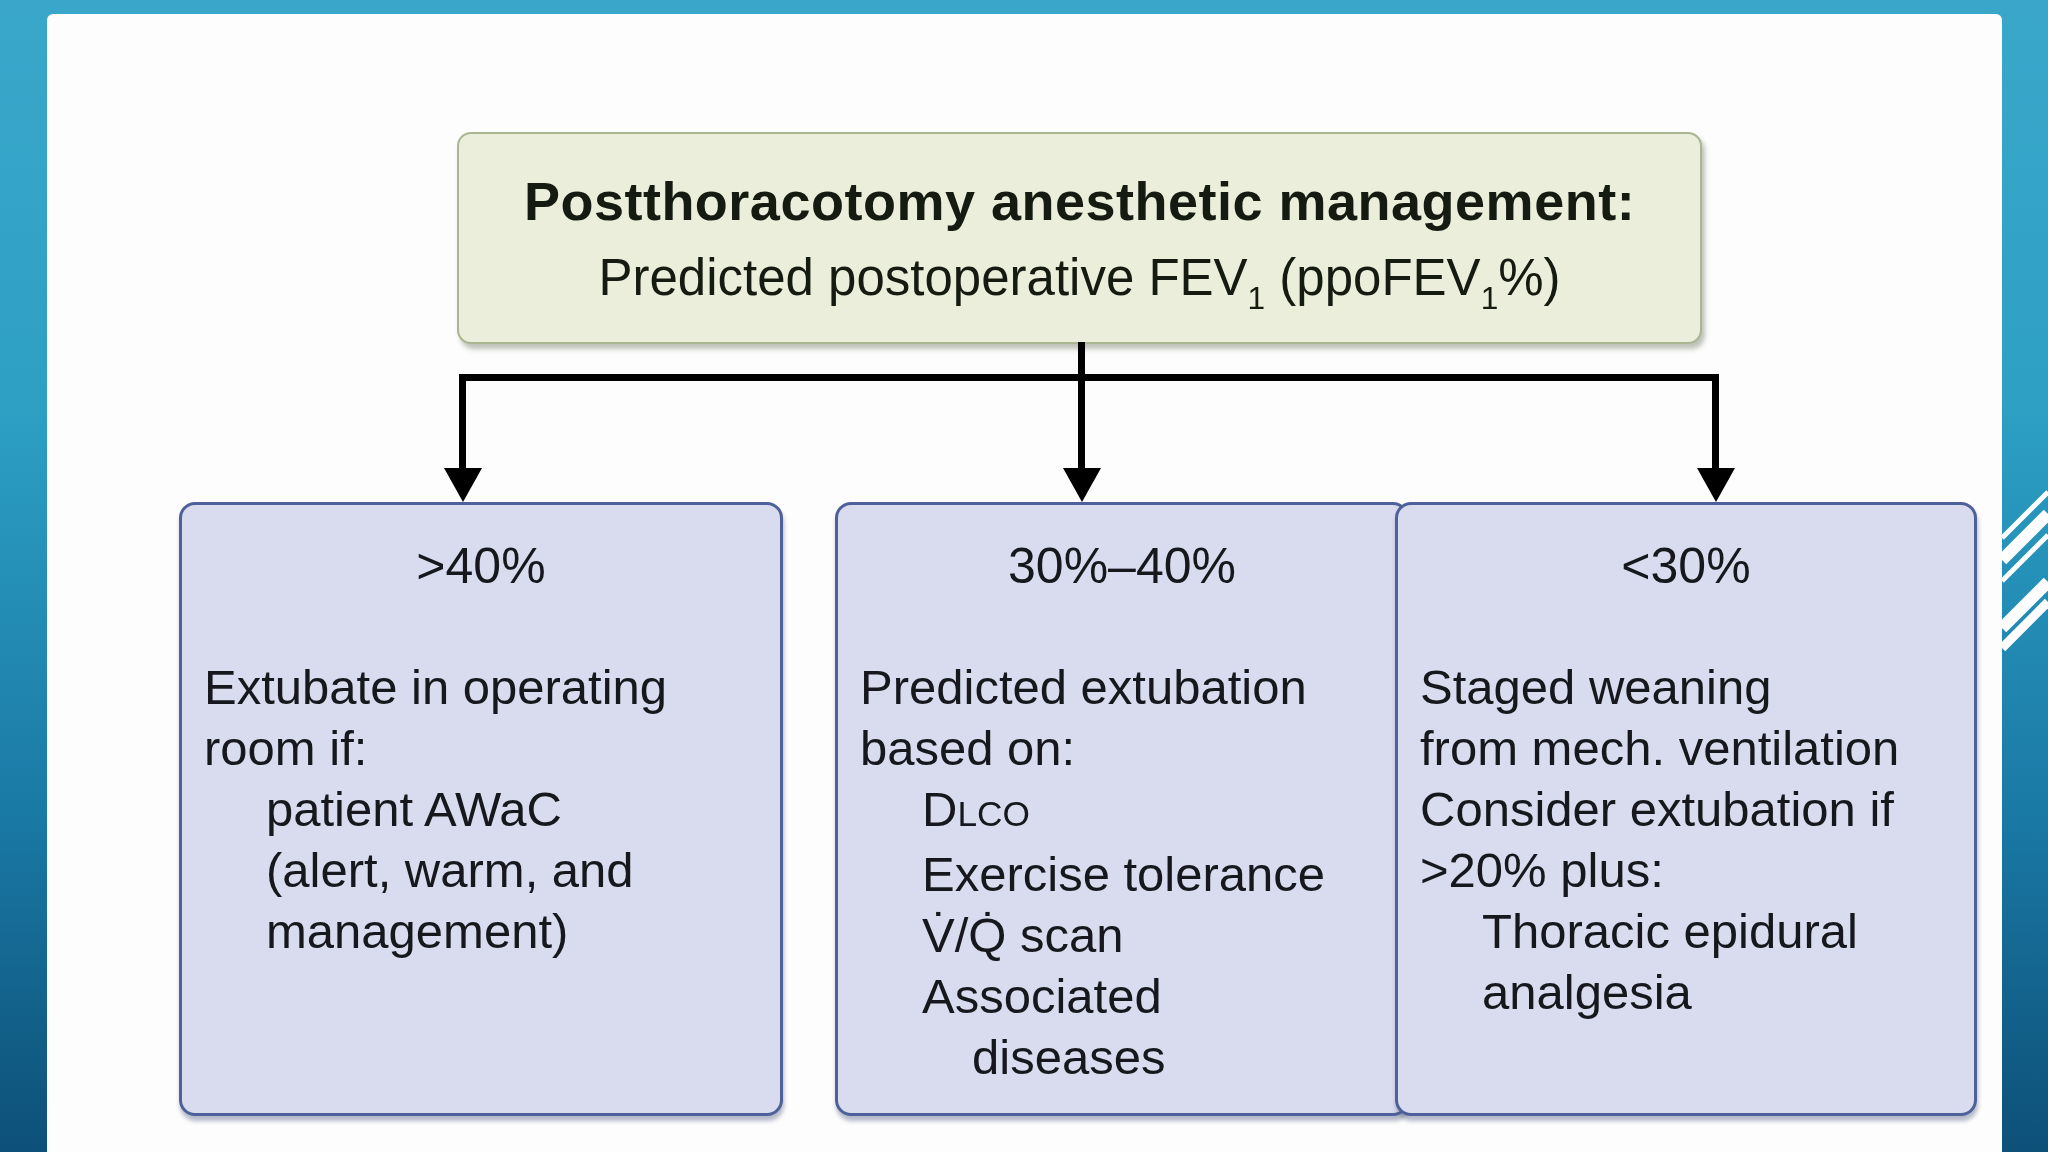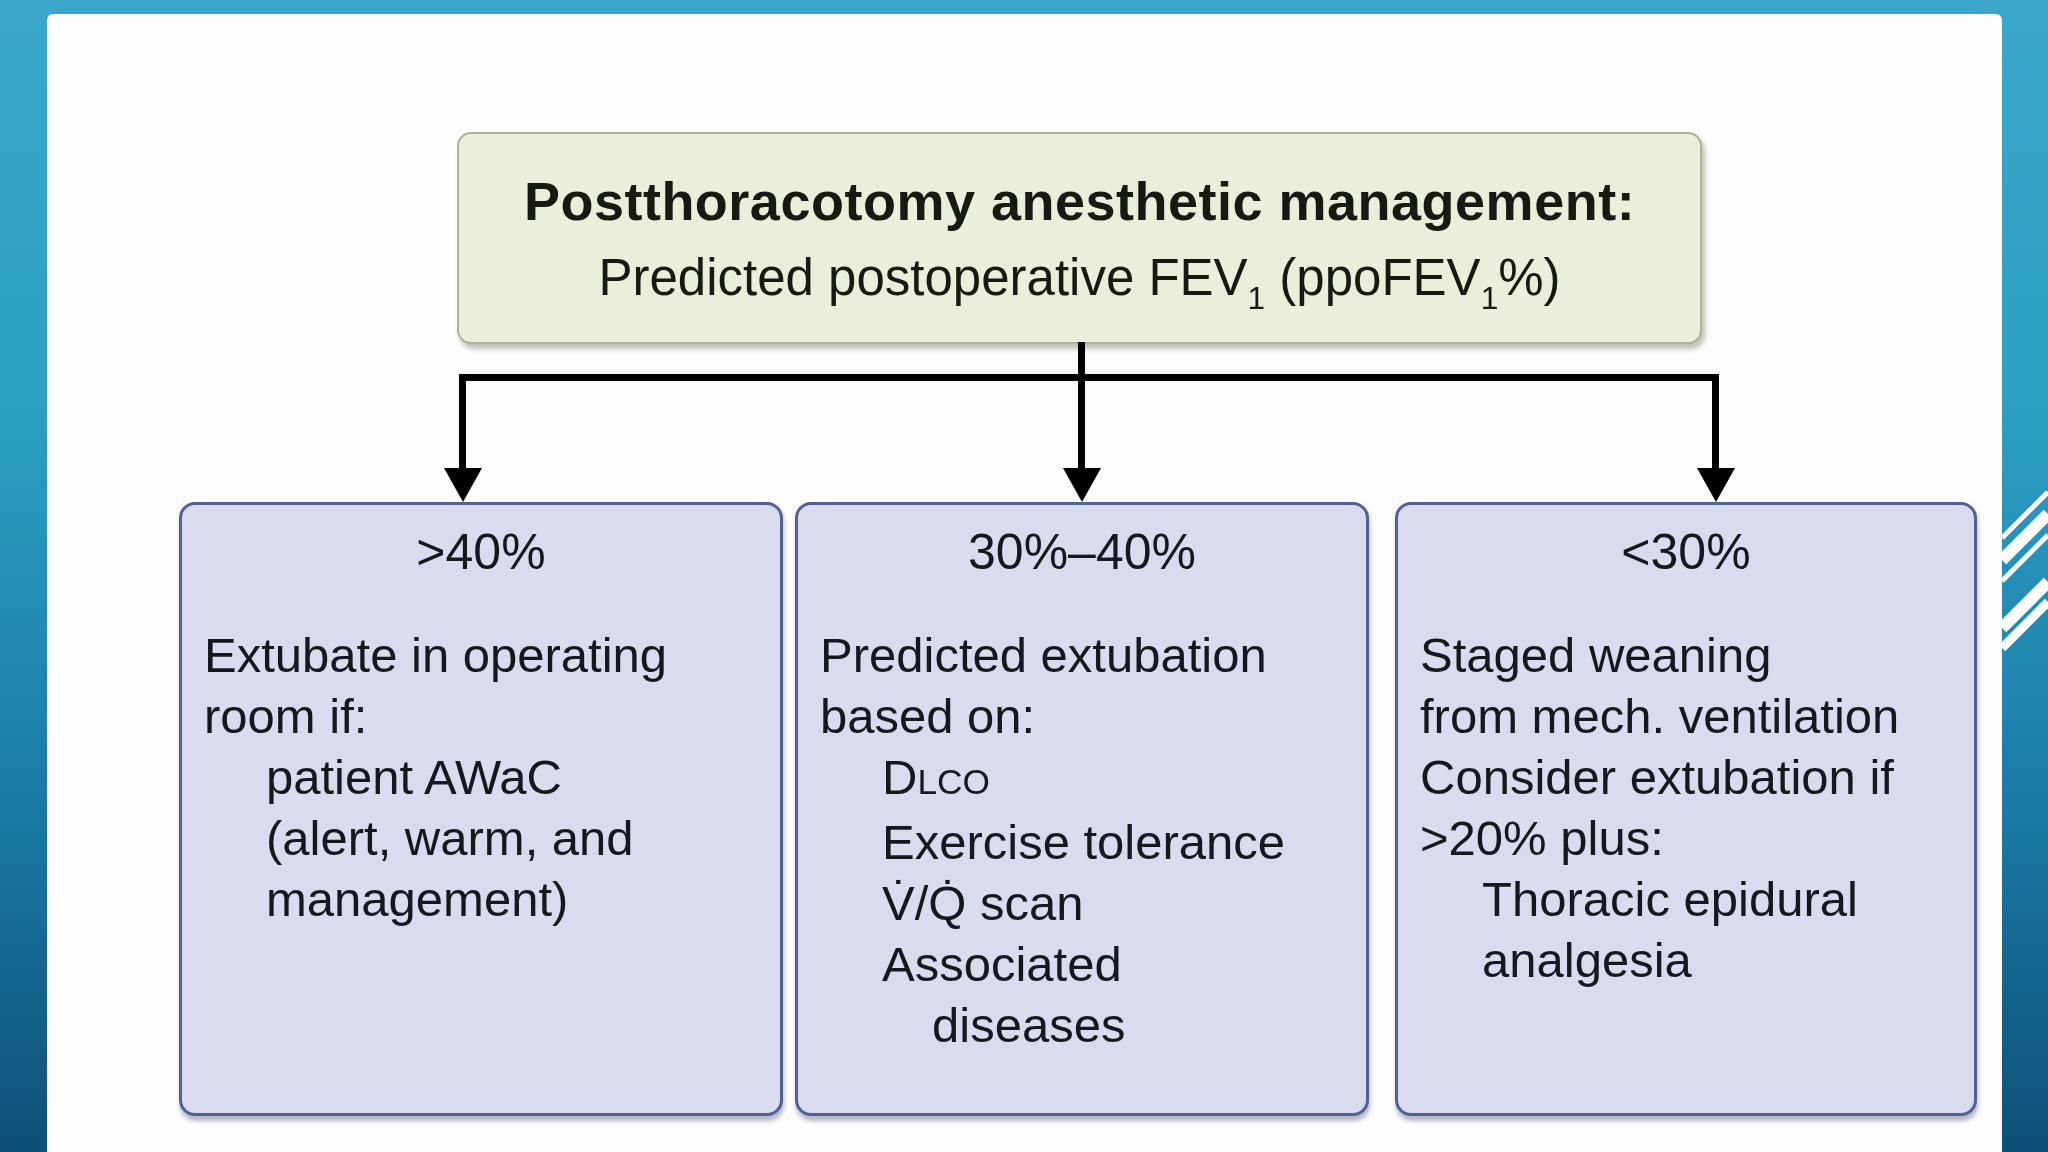--- a/index.html
+++ b/index.html
@@ -33,27 +33,27 @@
     position:absolute;width:0;height:0;top:454px;
     border-left:19px solid transparent;border-right:19px solid transparent;
     border-top:34px solid #000;
   }
   .ah-left{left:397px;} .ah-center{left:1016px;} .ah-right{left:1650px;}
   
   .branch{
     position:absolute;top:488px;height:614px;box-sizing:border-box;
     background:#d9dcee;border:3px solid #4f619a;border-radius:16px;
     box-shadow:1px 5px 4px rgba(70,80,120,0.40);
-    color:#17181d;padding-top:18px;
+    color:#17181d;padding-top:32px;
   }
   .branch-0{left:132px;width:604px;}
-  .branch-1{left:748px;width:574px;}
+  .branch-1{left:788px;width:574px;}
   .branch-2{left:1348px;width:582px;}
   .branch-label{text-align:center;font-size:50px;}
-  .lines{margin-top:44px;font-size:49px;line-height:61px;padding:0 8px 0 22px;}
+  .lines{margin-top:62px;font-size:49px;line-height:61px;padding:0 8px 0 22px;}
   .line.indent-1{padding-left:62px;}
   .line.indent-2{padding-left:112px;}
   .smallcaps{font-size:0.72em;}
   
   .stripes{position:absolute;left:2002px;top:460px;width:46px;height:230px;}
 </style>
 </head>
 <body>
 
 <div class="panel">

